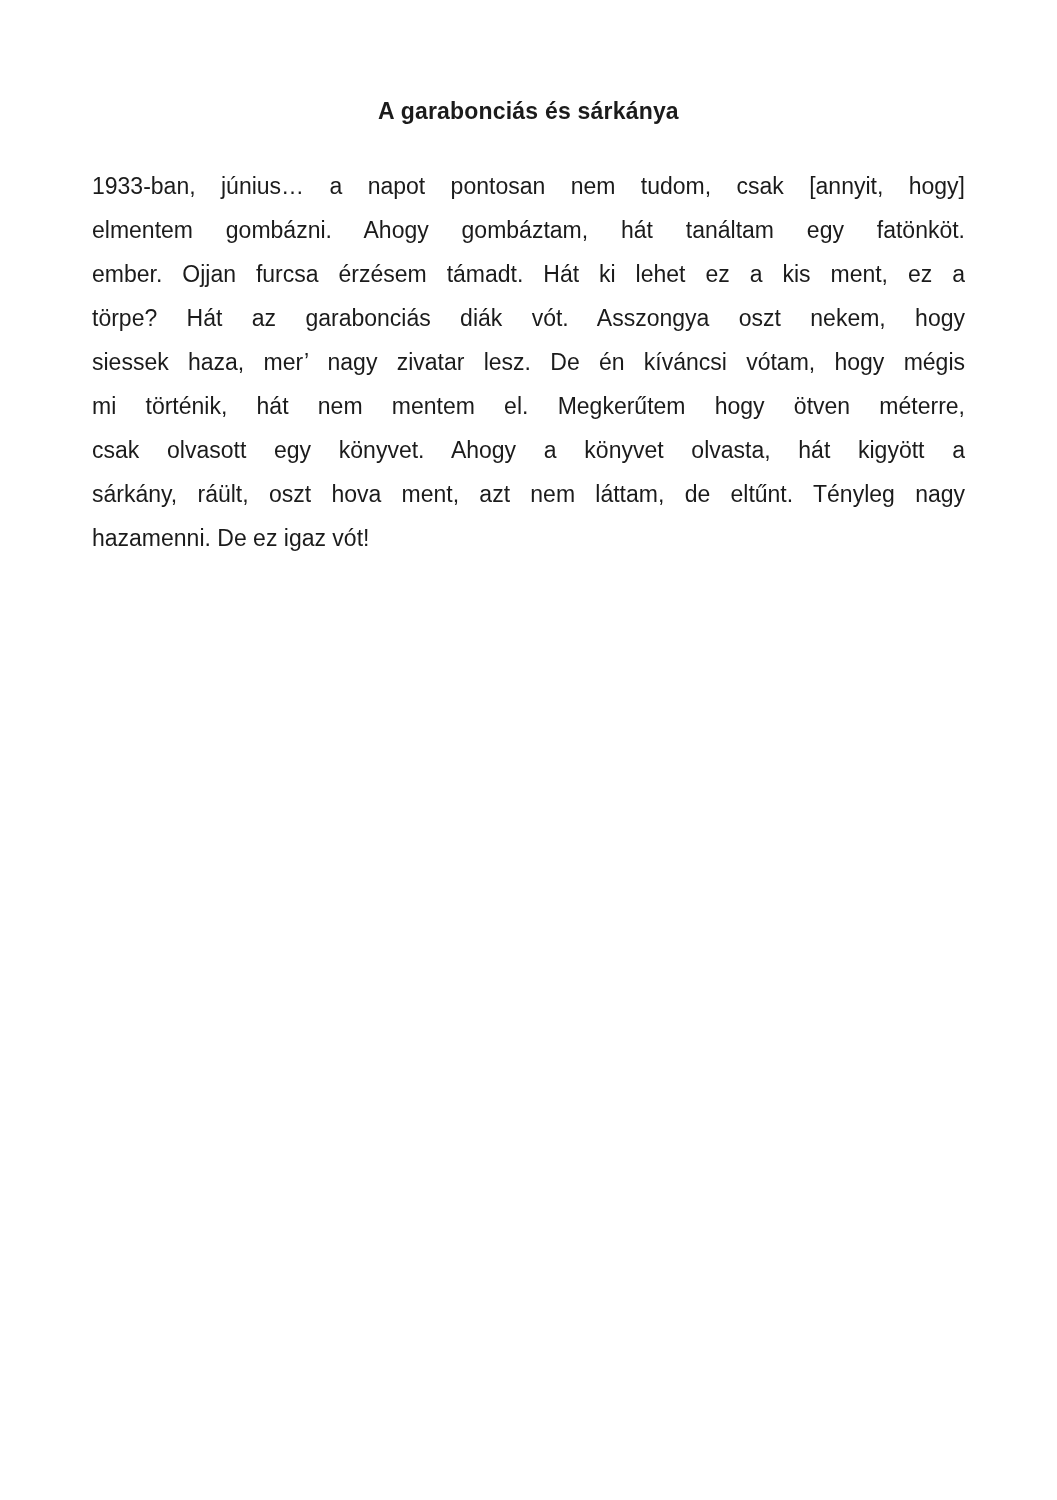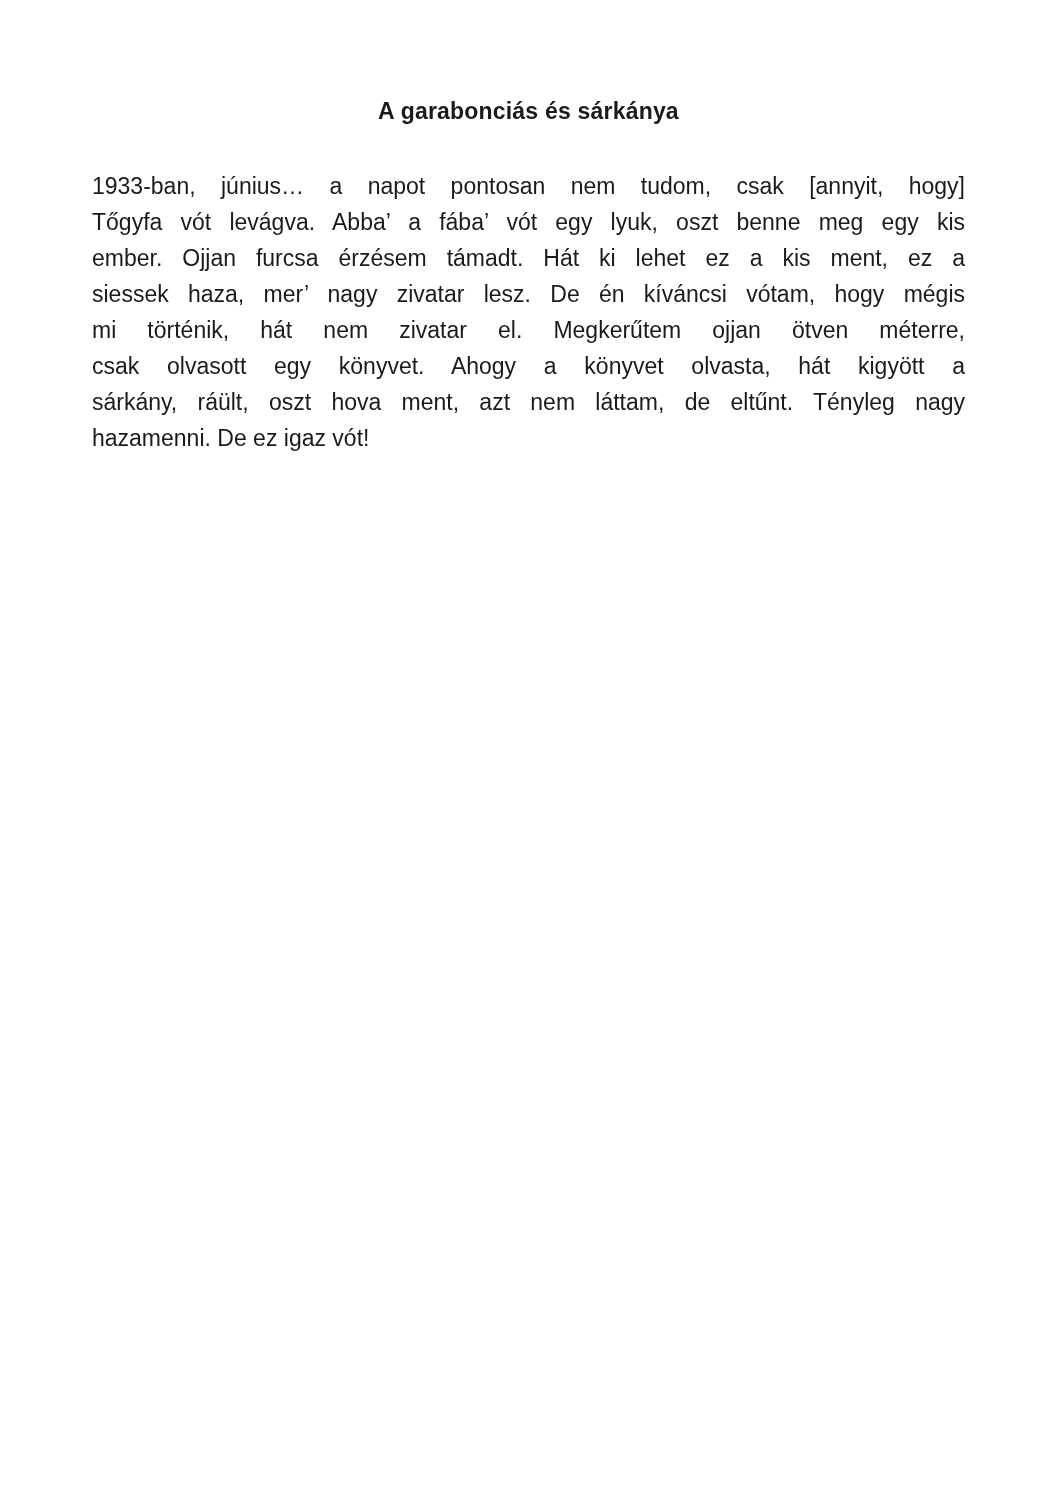--- a/index.html
+++ b/index.html
@@ -29,34 +29,36 @@
   .paragraph {
     font-size: 23px;
     line-height: 36px;
   }
   .paragraph .line {
     text-align: justify;
     text-align-last: justify;
     white-space: normal;
     height: 36px;
     overflow: hidden;
+    margin-top: 8px;
   }
   .paragraph .line.last {
     text-align: right;
     text-align-last: left;
   }
 </style>
 </head>
 <body>
 
 <div class="page">
   <h1 class="doc-title">A garabonciás és sárkánya</h1>
   <div class="paragraph">
       <div class="line">1933-ban, június… a napot pontosan nem tudom, csak [annyit, hogy]</div>
-      <div class="line">Tőgyfa vót levágva. Abba’ a fába’ vót egy lyuk, oszt benne meg egy kis</div>
+      <div class="line">elmentem gombázni. Ahogy gombáztam, hát tanáltam egy fatönköt.</div>
       <div class="line">ember. Ojjan furcsa érzésem támadt. Hát ki lehet ez a kis ment, ez a</div>
+      <div class="line">törpe? Hát az garabonciás diák vót. Asszongya oszt nekem, hogy</div>
       <div class="line">siessek haza, mer’ nagy zivatar lesz. De én kíváncsi vótam, hogy mégis</div>
-      <div class="line">mi történik, hát nem zivatar el. Megkerűtem ojjan ötven méterre,</div>
+      <div class="line">mi történik, hát nem mentem el. Megkerűtem hogy ötven méterre,</div>
       <div class="line">csak olvasott egy könyvet. Ahogy a könyvet olvasta, hát kigyött a</div>
       <div class="line">sárkány, ráült, oszt hova ment, azt nem láttam, de eltűnt. Tényleg nagy</div>
       <div class="line last">hazamenni. De ez igaz vót!</div>
     </div>
 </div>
 
 </body></html>

